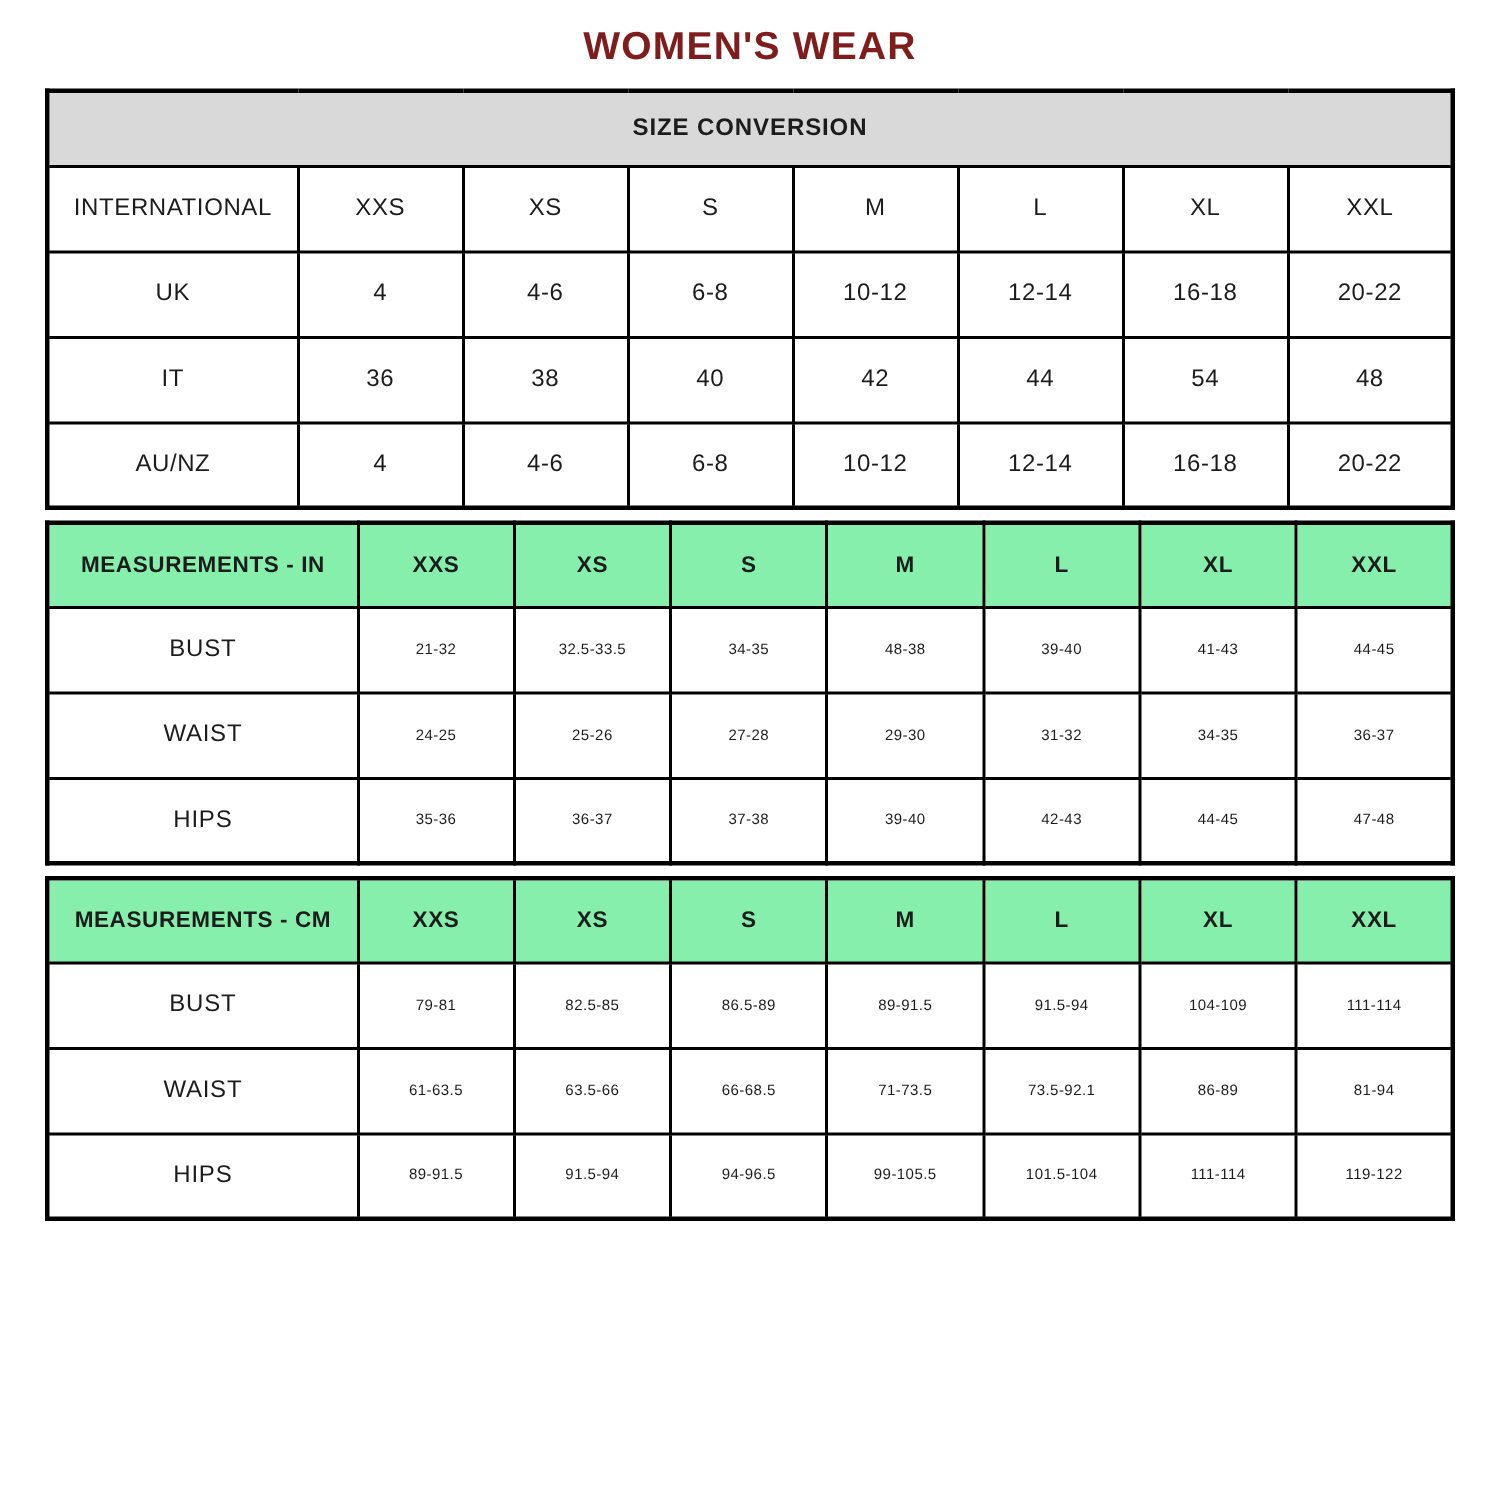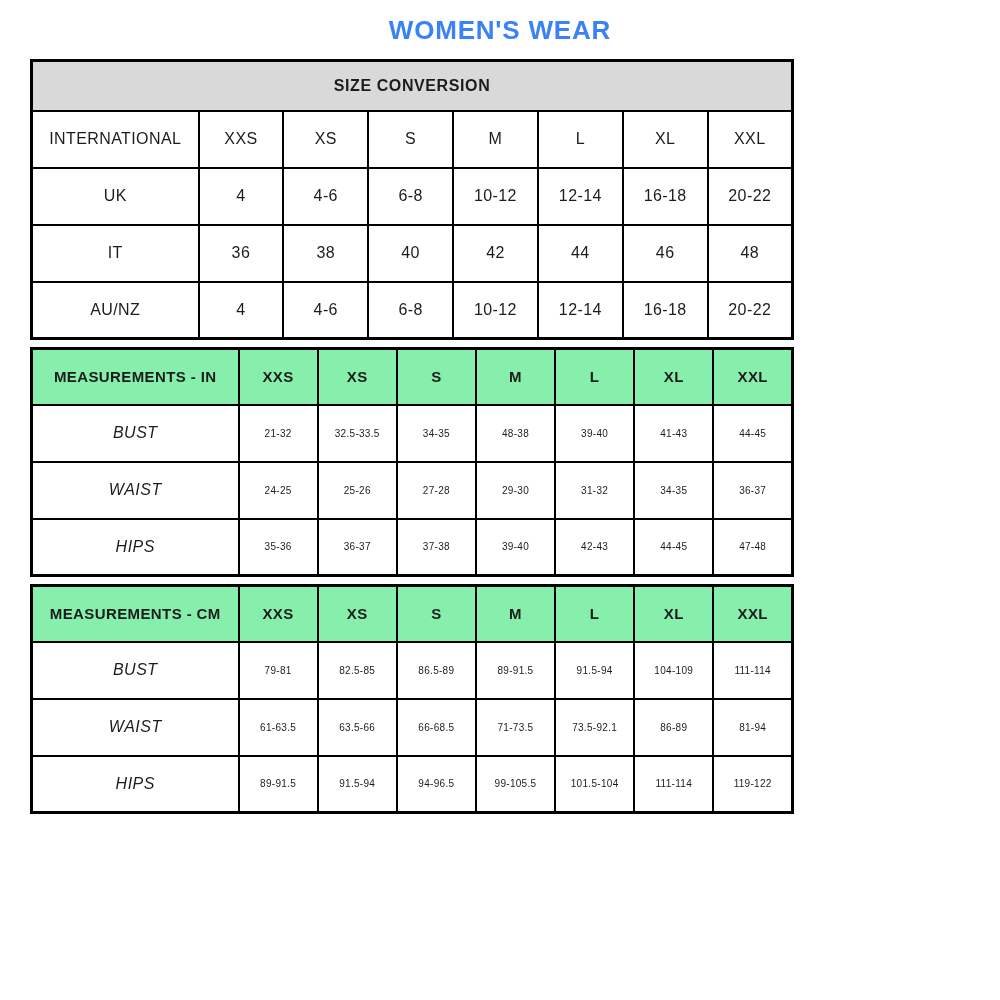--- a/index.html
+++ b/index.html
@@ -10,26 +10,26 @@
     font-family: "Liberation Sans", sans-serif;
     color: #1c1c1c;
   }
   .page { width: 1000px; padding: 0 30px; }
   .title {
     text-align: center;
     font-size: 26px;
     font-weight: 700;
     letter-spacing: 0.8px;
     padding: 15px 0 13px 0;
-    color: #3b82f6;
+    color: #7f1d1d;
   }
   table {
     border-collapse: collapse;
     table-layout: fixed;
-    width: 764px;
+    width: 940px;
   }
   .tbl { border: 3px solid #000000; margin-bottom: 7px; }
   .tbl th, .tbl td {
     border: 2px solid #000000;
     text-align: center;
     vertical-align: middle;
     padding: 0 4px;
     overflow: hidden;
   }
   
@@ -43,21 +43,21 @@
   .tbl-conv tbody td { height: 57px; font-size: 16px; font-weight: 400; letter-spacing: 0.4px; }
   
   .tbl-meas thead th {
     background: #86efac;
     height: 56px;
     font-size: 15px;
     font-weight: 700;
     letter-spacing: 0.4px;
   }
   .tbl-meas tbody td { height: 57px; }
-  .tbl-meas tbody td.row-label { font-size: 16px; font-weight: 400; letter-spacing: 0.5px; font-style: italic; }
+  .tbl-meas tbody td.row-label { font-size: 16px; font-weight: 400; letter-spacing: 0.5px; }
   .tbl-meas tbody td.cell-value { font-size: 10px; font-weight: 400; letter-spacing: 0.3px; }
 </style>
 </head>
 <body>
 
 <div class="page">
 
   <div class="title">WOMEN'S WEAR</div>
 
   <table class="tbl tbl-conv">
@@ -97,21 +97,21 @@
           <td class="cell-value">16-18</td>
           <td class="cell-value">20-22</td>
         </tr>
         <tr>
           <td class="row-label">IT</td>
           <td class="cell-value">36</td>
           <td class="cell-value">38</td>
           <td class="cell-value">40</td>
           <td class="cell-value">42</td>
           <td class="cell-value">44</td>
-          <td class="cell-value">46</td>
+          <td class="cell-value">54</td>
           <td class="cell-value">48</td>
         </tr>
         <tr>
           <td class="row-label">AU/NZ</td>
           <td class="cell-value">4</td>
           <td class="cell-value">4-6</td>
           <td class="cell-value">6-8</td>
           <td class="cell-value">10-12</td>
           <td class="cell-value">12-14</td>
           <td class="cell-value">16-18</td>

